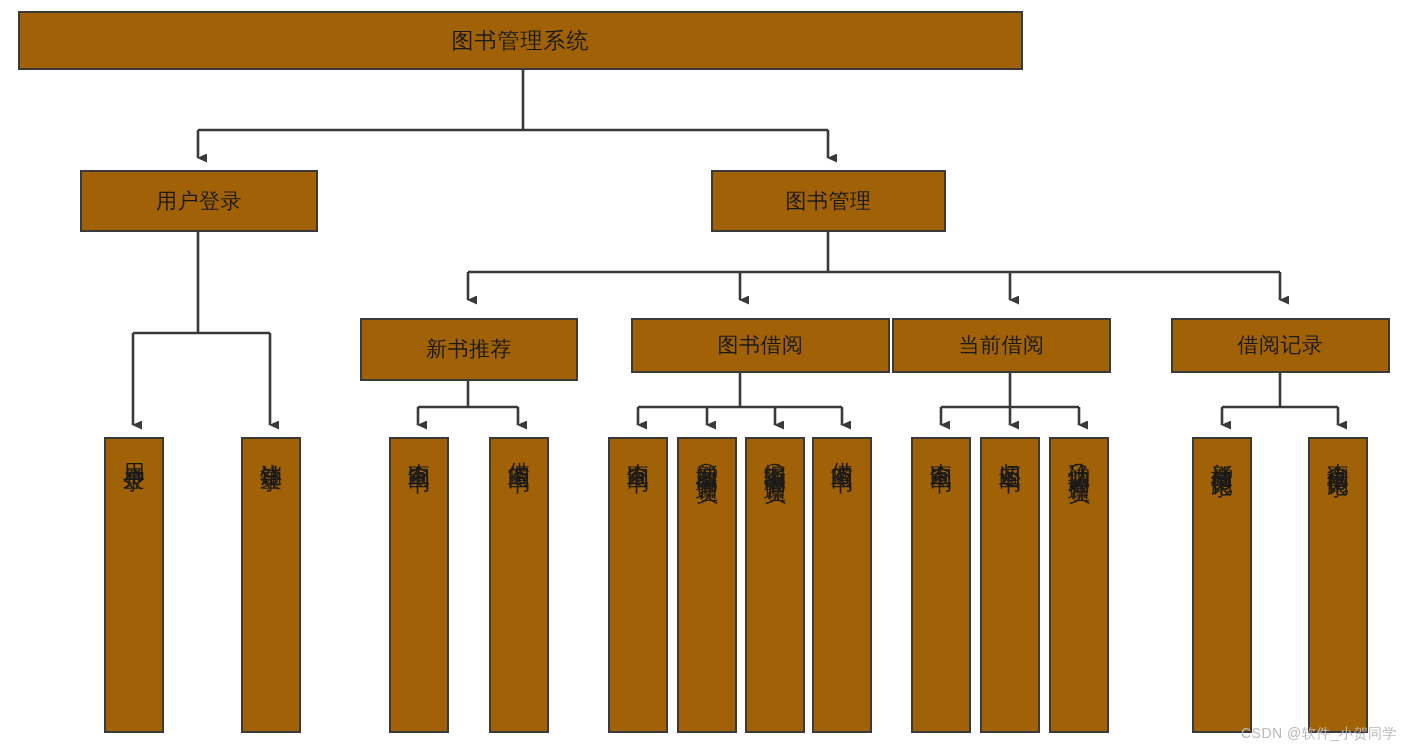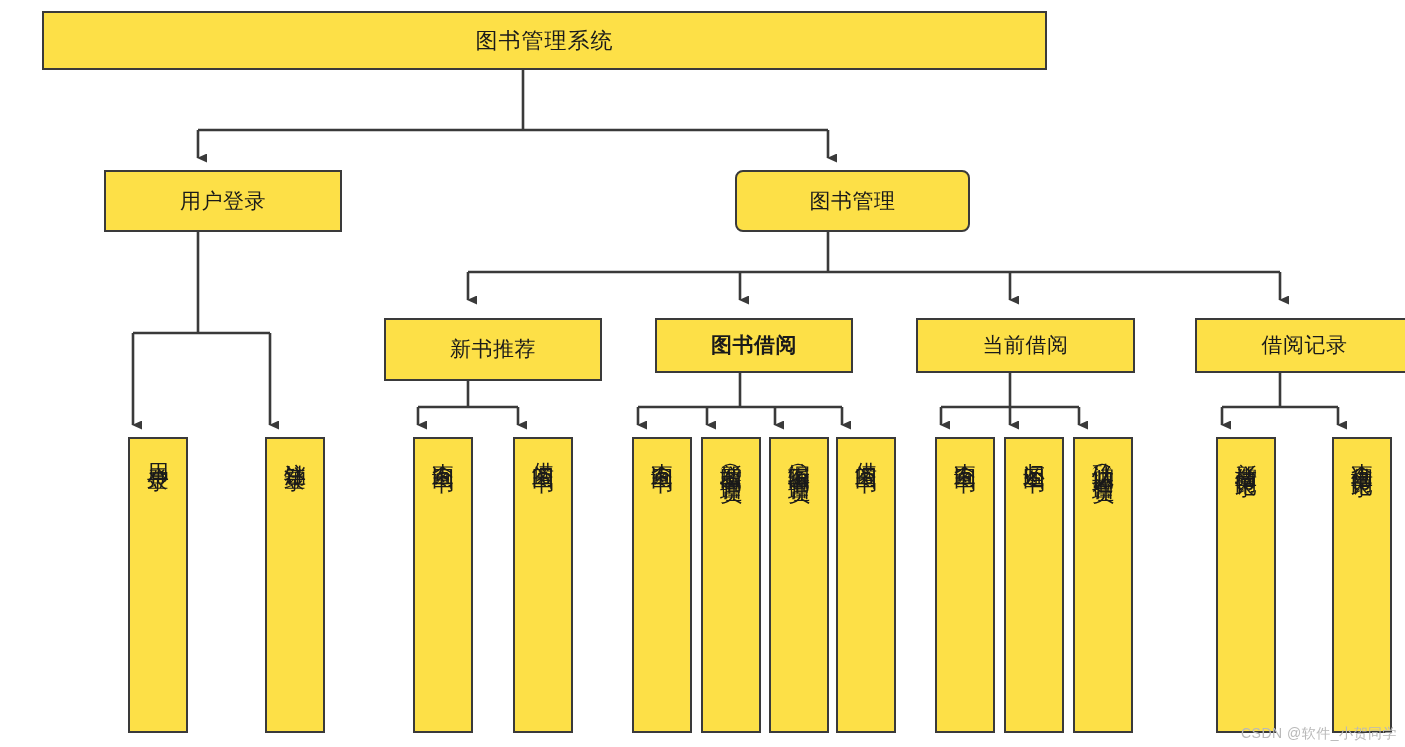--- a/index.html
+++ b/index.html
@@ -22,26 +22,25 @@
     left: 0;
     top: 0;
     width: 1405px;
     height: 747px;
     pointer-events: none;
   }
   .node {
     position: absolute;
     box-sizing: border-box;
     border: 2.5px solid #3a3a3a;
-    background: #fde047;
+    background: #a16207;
     display: flex;
     align-items: center;
     justify-content: center;
     color: #1a1a1a;
-    margin-left: 24px;
   }
   .node .lbl {
     display: block;
     text-align: center;
     line-height: 1.18;
     white-space: nowrap;
   }
   
   .node.horiz .lbl {
     font-size: 21px;
@@ -131,29 +130,29 @@
   </svg>
 
   <div class="node root horiz" style="left:18px; top:11px; width:1005px; height:59px;">
     <span class="lbl">图书管理系统</span>
   </div>
 
   <div class="node horiz" style="left:80px; top:170px; width:238px; height:62px;">
     <span class="lbl">用户登录</span>
   </div>
 
-  <div class="node horiz" style="left:711px; top:170px; width:235px; height:62px;border-radius:8px;">
+  <div class="node horiz" style="left:711px; top:170px; width:235px; height:62px;">
     <span class="lbl">图书管理</span>
   </div>
 
   <div class="node horiz" style="left:360px; top:318px; width:218px; height:63px;">
     <span class="lbl">新书推荐</span>
   </div>
 
-  <div class="node horiz" style="left:631px; top:318px; width:198px; height:55px;font-weight:bold;">
+  <div class="node horiz" style="left:631px; top:318px; width:259px; height:55px;">
     <span class="lbl">图书借阅</span>
   </div>
 
   <div class="node horiz" style="left:892px; top:318px; width:219px; height:55px;">
     <span class="lbl">当前借阅</span>
   </div>
 
   <div class="node horiz" style="left:1171px; top:318px; width:219px; height:55px;">
     <span class="lbl">借阅记录</span>
   </div>

